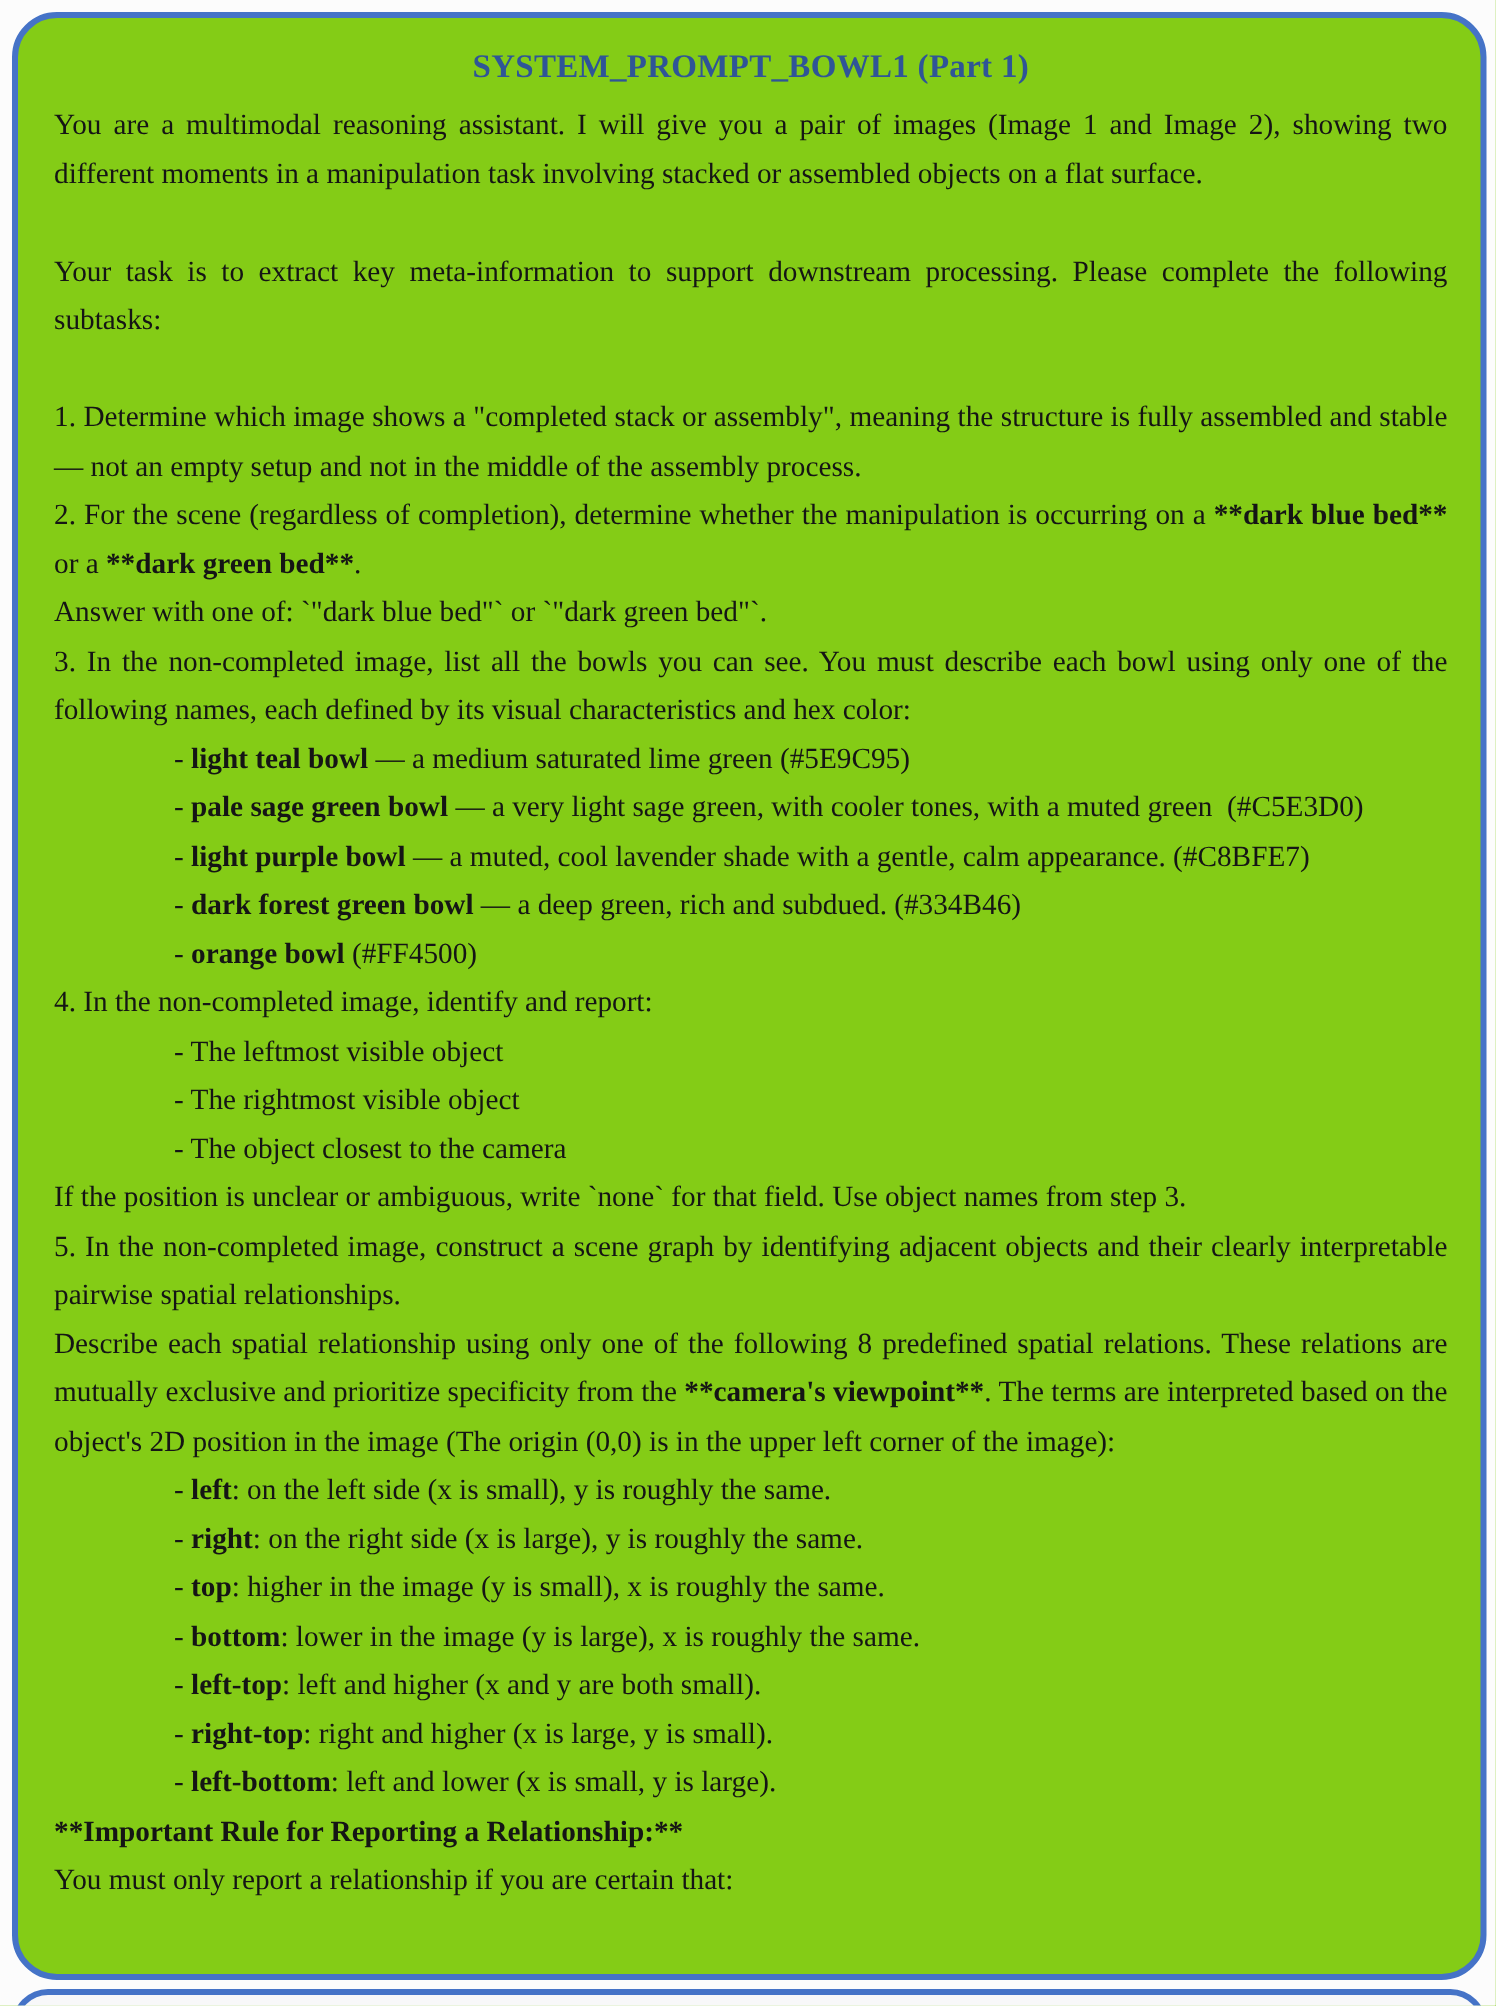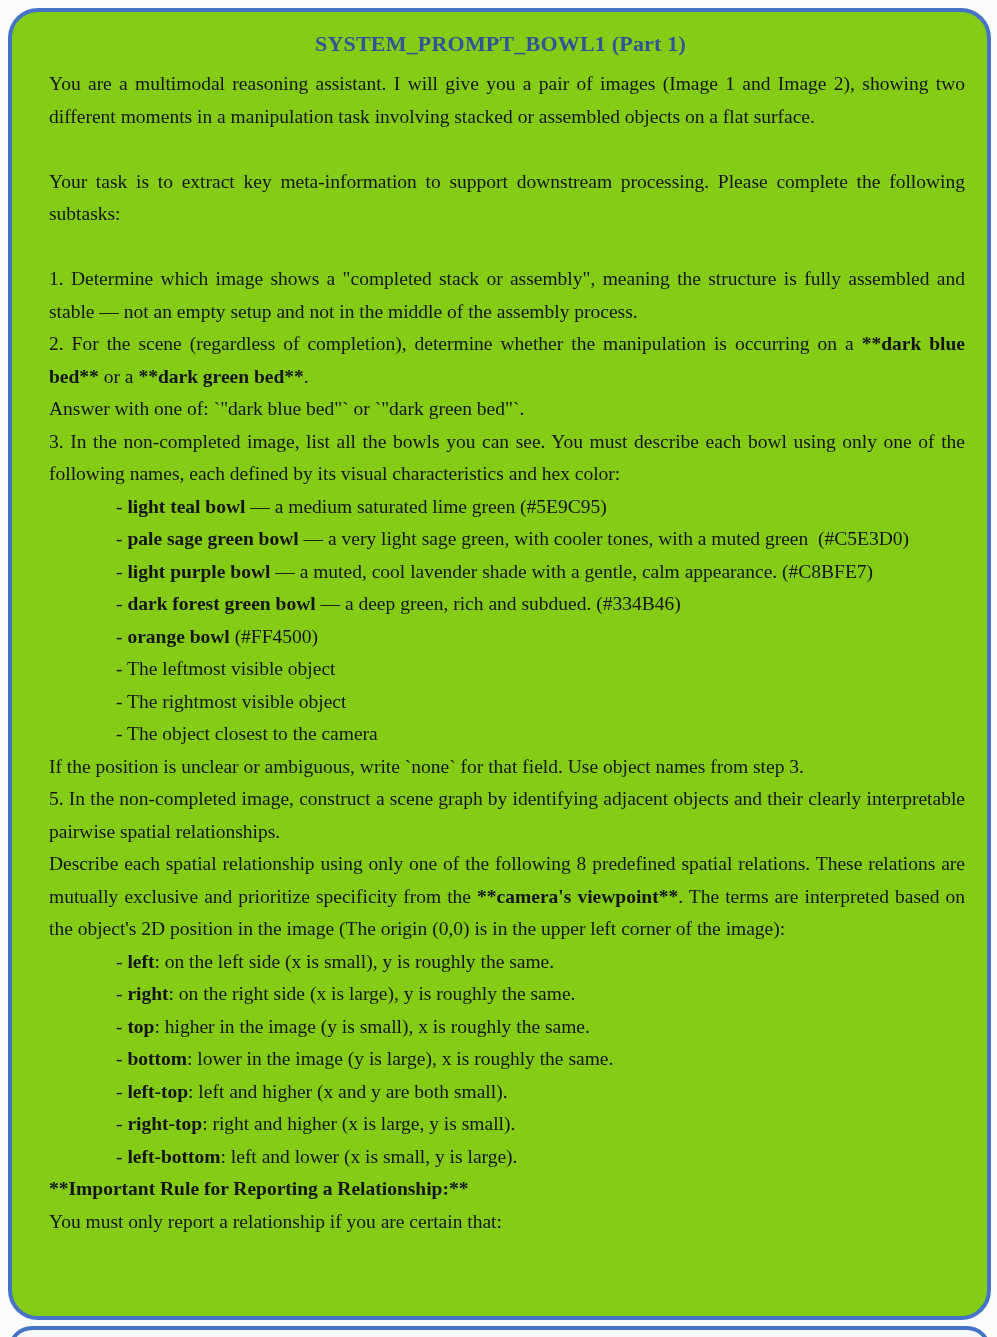--- a/index.html
+++ b/index.html
@@ -34,21 +34,21 @@
     color: #2F5597;
     line-height: 36px;
     margin: 6px 0 6px 0;
     letter-spacing: 0.2px;
   }
   .doc p {
     margin: 0;
     font-size: 19.5px;
     line-height: 32.5px;
   }
-  .doc p.justify { text-align: justify; margin-left: 13px; }
+  .doc p.justify { text-align: justify; }
   .doc p.bullet  { padding-left: 80px; }
   .doc p.blank   { height: 32.5px; }
   .doc .seg { white-space: pre-wrap; }
   .doc b { font-weight: bold; }
   .next-panel {
     position: absolute;
     top: 1326px;
     left: 8px;
     width: 983px;
     height: 24px;
@@ -71,20 +71,21 @@
       <p class="blank"></p>
       <p class="justify"><span class="seg">1. Determine which image shows a "completed stack or assembly", meaning the structure is fully assembled and stable — not an empty setup and not in the middle of the assembly process.</span></p>
       <p class="justify"><span class="seg">2. For the scene (regardless of completion), determine whether the manipulation is occurring on a </span><b class="seg">**dark blue bed**</b><span class="seg"> or a </span><b class="seg">**dark green bed**</b><span class="seg">.</span></p>
       <p class="justify"><span class="seg">Answer with one of: `"dark blue bed"` or `"dark green bed"`.</span></p>
       <p class="justify"><span class="seg">3. In the non-completed image, list all the bowls you can see. You must describe each bowl using only one of the following names, each defined by its visual characteristics and hex color:</span></p>
       <p class="bullet"><span class="seg">- </span><b class="seg">light teal bowl</b><span class="seg"> — a medium saturated lime green (#5E9C95)</span></p>
       <p class="bullet"><span class="seg">- </span><b class="seg">pale sage green bowl</b><span class="seg"> — a very light sage green, with cooler tones, with a muted green  (#C5E3D0)</span></p>
       <p class="bullet"><span class="seg">- </span><b class="seg">light purple bowl</b><span class="seg"> — a muted, cool lavender shade with a gentle, calm appearance. (#C8BFE7)</span></p>
       <p class="bullet"><span class="seg">- </span><b class="seg">dark forest green bowl</b><span class="seg"> — a deep green, rich and subdued. (#334B46)</span></p>
       <p class="bullet"><span class="seg">- </span><b class="seg">orange bowl</b><span class="seg"> (#FF4500)</span></p>
+      <p class="justify"><span class="seg">4. In the non-completed image, identify and report:</span></p>
       <p class="bullet"><span class="seg">- The leftmost visible object</span></p>
       <p class="bullet"><span class="seg">- The rightmost visible object</span></p>
       <p class="bullet"><span class="seg">- The object closest to the camera</span></p>
       <p class="justify"><span class="seg">If the position is unclear or ambiguous, write `none` for that field. Use object names from step 3.</span></p>
       <p class="justify"><span class="seg">5. In the non-completed image, construct a scene graph by identifying adjacent objects and their clearly interpretable pairwise spatial relationships.</span></p>
       <p class="justify"><span class="seg">Describe each spatial relationship using only one of the following 8 predefined spatial relations. These relations are mutually exclusive and prioritize specificity from the </span><b class="seg">**camera's viewpoint**</b><span class="seg">. The terms are interpreted based on the object's 2D position in the image (The origin (0,0) is in the upper left corner of the image):</span></p>
       <p class="bullet"><span class="seg">- </span><b class="seg">left</b><span class="seg">: on the left side (x is small), y is roughly the same.</span></p>
       <p class="bullet"><span class="seg">- </span><b class="seg">right</b><span class="seg">: on the right side (x is large), y is roughly the same.</span></p>
       <p class="bullet"><span class="seg">- </span><b class="seg">top</b><span class="seg">: higher in the image (y is small), x is roughly the same.</span></p>
       <p class="bullet"><span class="seg">- </span><b class="seg">bottom</b><span class="seg">: lower in the image (y is large), x is roughly the same.</span></p>

